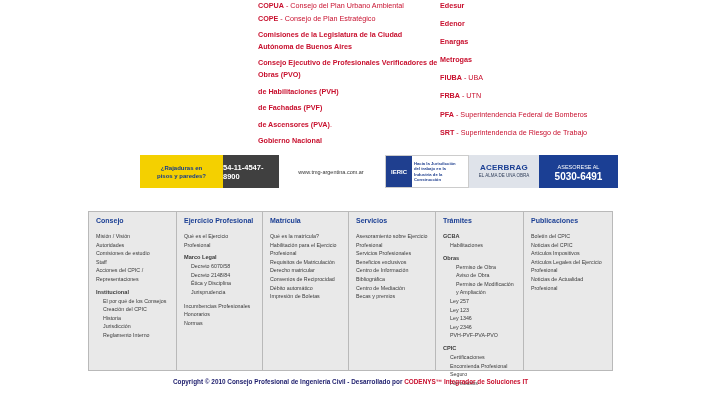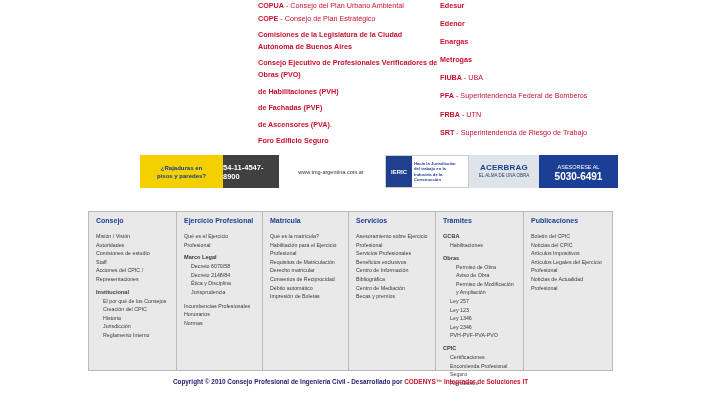--- a/index.html
+++ b/index.html
@@ -257,32 +257,31 @@
   <div class="top-area">
 
     <div class="col-left">
       <a class="lnk" href="#"><span class="plain">COPUA</span><span class="desc"> - Consejo del Plan Urbano Ambiental</span></a>
       <a class="lnk" href="#"><span class="plain">COPE</span><span class="desc"> - Consejo de Plan Estratégico</span></a>
       <a class="lnk spaced" href="#"><span class="plain">Comisiones de la Legislatura de la Ciudad Autónoma de Buenos Aires</span></a>
       <a class="lnk spaced" href="#"><span class="plain">Consejo Ejecutivo de Profesionales Verificadores de Obras (PVO)</span></a>
       <a class="lnk spaced" href="#"><span class="plain">de Habilitaciones (PVH)</span></a>
       <a class="lnk spaced" href="#"><span class="plain">de Fachadas (PVF)</span></a>
       <a class="lnk spaced" href="#"><span class="plain">de Ascensores (PVA)</span><span class="desc">.</span></a>
-      <a class="lnk spaced" href="#"><span class="plain">Foro Edificio Seguro</span></a>
       <a class="lnk spaced" href="#"><span class="plain">Gobierno Nacional</span></a>
     </div>
 
     <div class="col-right">
       <a class="lnk" href="#"><span class="plain">Edesur</span></a>
       <a class="lnk" href="#"><span class="plain">Edenor</span></a>
       <a class="lnk" href="#"><span class="plain">Enargas</span></a>
       <a class="lnk" href="#"><span class="plain">Metrogas</span></a>
       <a class="lnk" href="#"><span class="plain">FIUBA</span><span class="desc"> - UBA</span></a>
+      <a class="lnk" href="#"><span class="plain">FRBA</span><span class="desc"> - UTN</span></a>
       <a class="lnk" href="#"><span class="plain">PFA</span><span class="desc"> - Superintendencia Federal de Bomberos</span></a>
-      <a class="lnk" href="#"><span class="plain">FRBA</span><span class="desc"> - UTN</span></a>
       <a class="lnk" href="#"><span class="plain">SRT</span><span class="desc"> - Superintendencia de Riesgo de Trabajo</span></a>
     </div>
 
   </div>
 
   <div class="banners">
     <div class="banner banner-1">
       <div>
         <div>¿Rajaduras en</div>
         <div>pisos y paredes?</div>

